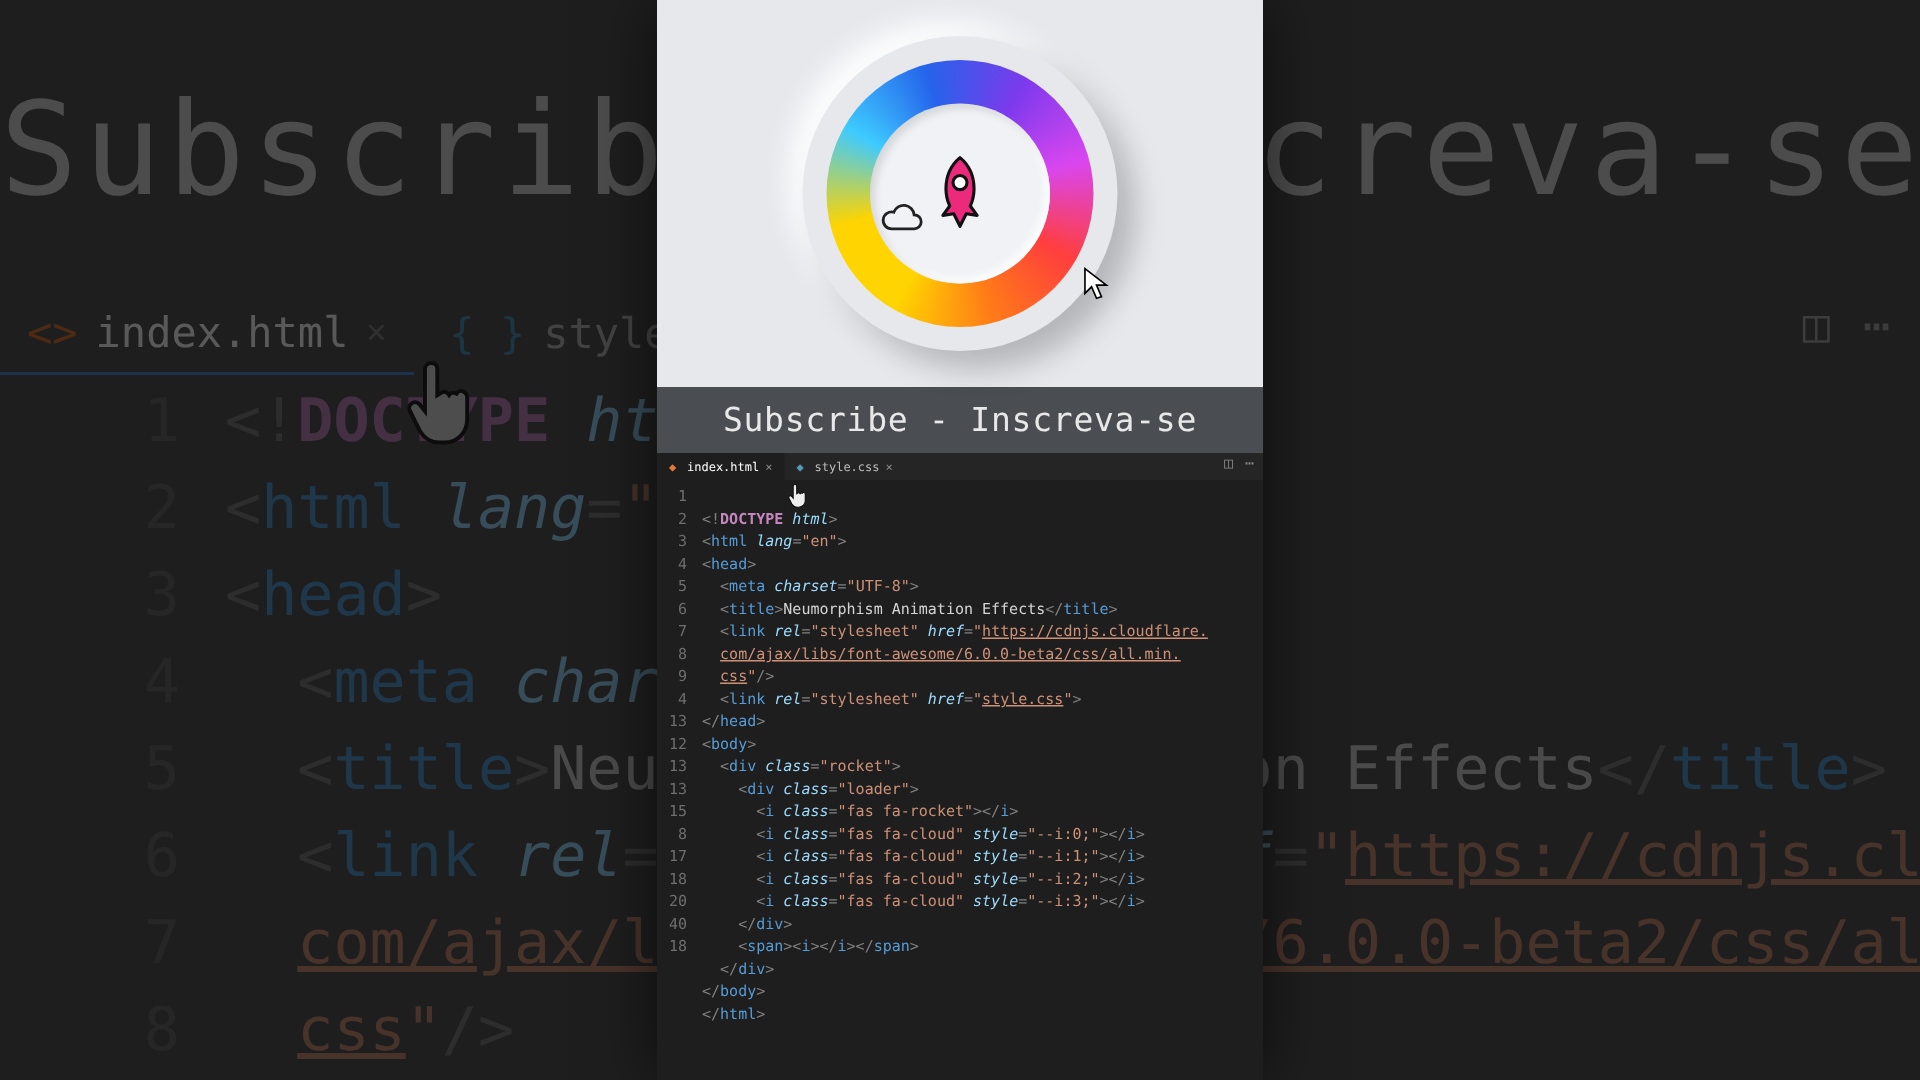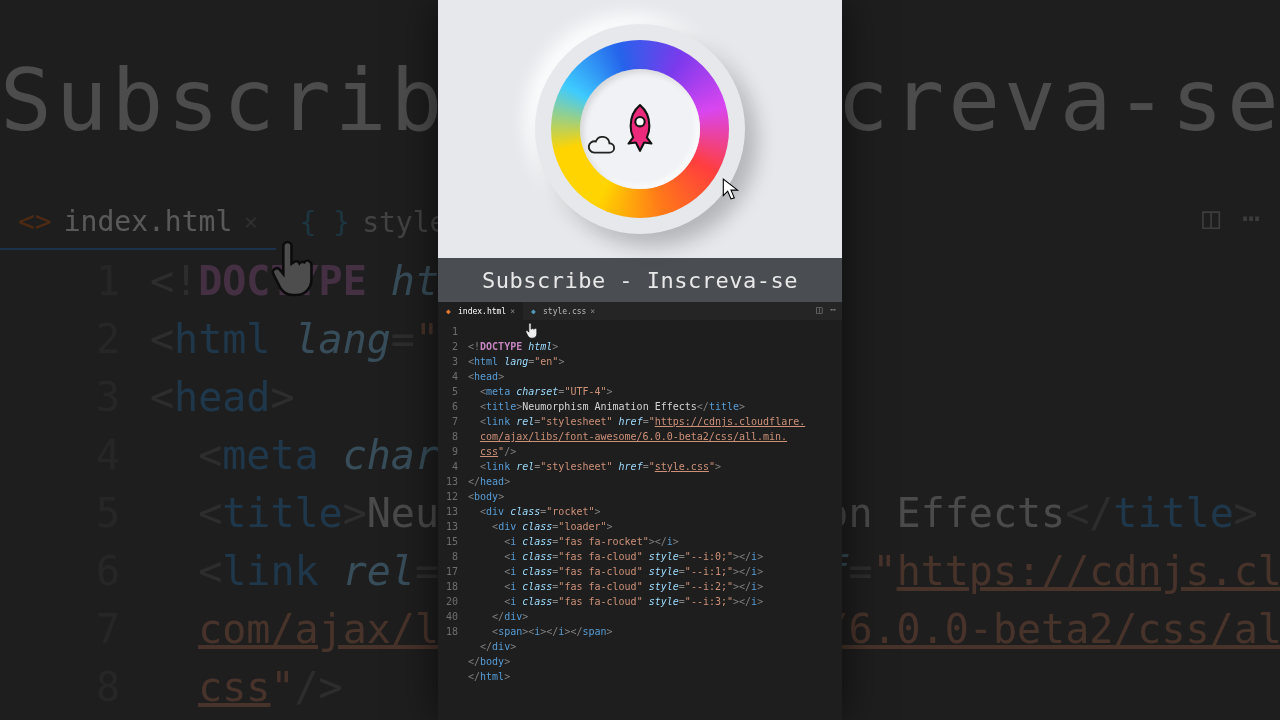--- a/index.html
+++ b/index.html
@@ -357,21 +357,21 @@
         <div>18</div>
       <div>20</div>
         <div>40</div>
       <div>18</div>
     </div>
 
     <div class="fg-code">
 <span class="p">&lt;!</span><span class="doc">DOCTYPE</span><span class="p"> </span><span class="a">html</span><span class="p">&gt;</span>
 <span class="p">&lt;</span><span class="t">html</span> <span class="a">lang</span><span class="p">=</span><span class="s">"</span><span class="s">en</span><span class="s">"</span><span class="p">&gt;</span>
 <span class="p">&lt;</span><span class="t">head</span><span class="p">&gt;</span>
-  <span class="p">&lt;</span><span class="t">meta</span> <span class="a">charset</span><span class="p">=</span><span class="s">"</span><span class="s">UTF-4</span><span class="s">"</span><span class="p">&gt;</span>
+  <span class="p">&lt;</span><span class="t">meta</span> <span class="a">charset</span><span class="p">=</span><span class="s">"</span><span class="s">UTF-8</span><span class="s">"</span><span class="p">&gt;</span>
   <span class="p">&lt;</span><span class="t">title</span><span class="p">&gt;</span><span class="txt">Neumorphism Animation Effects</span><span class="p">&lt;/</span><span class="t">title</span><span class="p">&gt;</span>
   <span class="p">&lt;</span><span class="t">link</span> <span class="a">rel</span><span class="p">=</span><span class="s">"stylesheet"</span> <span class="a">href</span><span class="p">=</span><span class="s">"</span><span class="lk">https://cdnjs.cloudflare.</span>
   <span class="lk">com/ajax/libs/font-awesome/6.0.0-beta2/css/all.min.</span>
   <span class="lk">css</span><span class="s">"</span><span class="p">/&gt;</span>
   <span class="p">&lt;</span><span class="t">link</span> <span class="a">rel</span><span class="p">=</span><span class="s">"stylesheet"</span> <span class="a">href</span><span class="p">=</span><span class="s">"</span><span class="lk">style.css</span><span class="s">"</span><span class="p">&gt;</span>
 <span class="p">&lt;/</span><span class="t">head</span><span class="p">&gt;</span>
 <span class="p">&lt;</span><span class="t">body</span><span class="p">&gt;</span>
   <span class="p">&lt;</span><span class="t">div</span> <span class="a">class</span><span class="p">=</span><span class="s">"</span><span class="s">rocket</span><span class="s">"</span><span class="p">&gt;</span>
     <span class="p">&lt;</span><span class="t">div</span> <span class="a">class</span><span class="p">=</span><span class="s">"</span><span class="s">loader</span><span class="s">"</span><span class="p">&gt;</span>
       <span class="p">&lt;</span><span class="t">i</span> <span class="a">class</span><span class="p">=</span><span class="s">"</span><span class="s">fas fa-rocket</span><span class="s">"</span><span class="p">&gt;&lt;/</span><span class="t">i</span><span class="p">&gt;</span>

